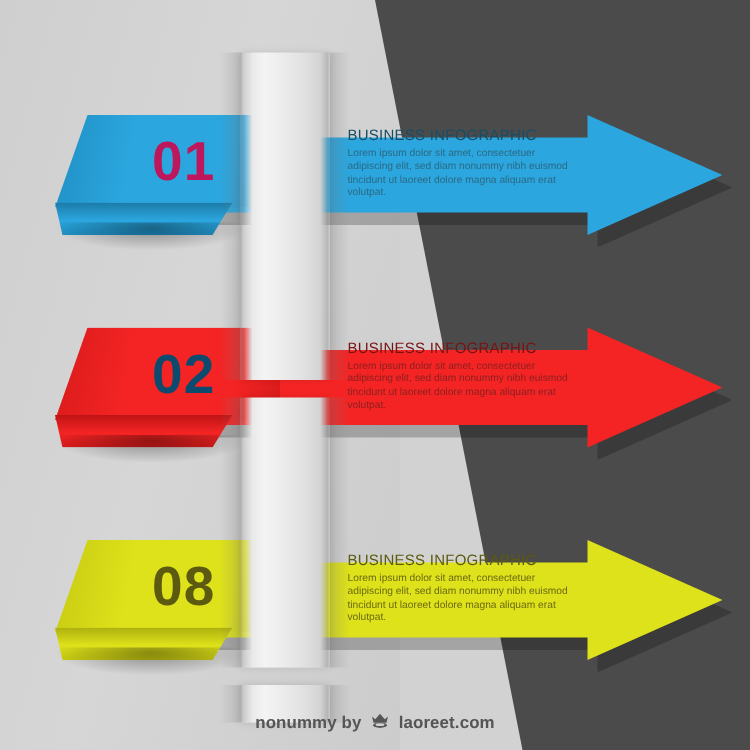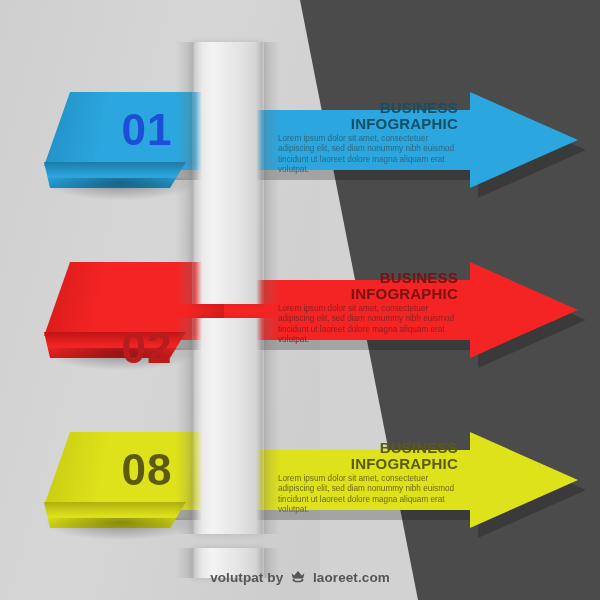--- a/index.html
+++ b/index.html
@@ -93,21 +93,21 @@
     background:radial-gradient(ellipse at 50% 20%,rgba(0,0,0,0.35) 0%,rgba(0,0,0,0) 72%);
   }
 
   .num{
     position:absolute;left:92px;top:34px;width:110px;
     font-size:44px;font-weight:bold;letter-spacing:1px;
     text-align:center;line-height:52px;
   }
 
   .txtblock{position:absolute;left:278px;top:30px;width:180px;}
-  .txt-title{font-size:15px;font-weight:bold;letter-spacing:0.2px;line-height:16px;text-align:right;}
+  .txt-title{font-size:12px;font-weight:normal;letter-spacing:0.2px;line-height:16px;}
   .txt-body{font-size:8.2px;line-height:10.4px;margin-top:2px;}
 
   
   .footer{
     position:absolute;left:0;bottom:14px;width:600px;text-align:center;
     font-size:13.5px;color:#555;font-weight:bold;letter-spacing:0.1px;
   }
   .footer span{vertical-align:middle;}
   .crown{display:inline-block;vertical-align:middle;margin:0 3px;}
 </style>
@@ -119,34 +119,34 @@
   <div class="bg-light"></div>
   <div class="bg-light-sheen"></div>
   <div class="bg-dark"></div>
 
   <div class="row r1">
     <div class="arrow-shadow"></div>
     <div class="arrow" id="arrow1" style="background: rgb(43, 166, 222);"></div>
     <div class="ribbon" id="ribbon1" style="background: linear-gradient(100deg, rgb(31, 143, 196) 0%, rgb(43, 166, 222) 34%, rgb(43, 166, 222) 78%, rgb(31, 143, 196) 100%);"></div>
     <div class="ribbon-fold" id="fold1" style="background: linear-gradient(rgb(27, 123, 168) 0%, rgb(43, 166, 222) 55%, rgb(31, 143, 196) 100%);"></div>
     <div class="ribbon-shadow"></div>
-    <div class="num" id="num1" style="color: #1d4ed8; text-align: center;">01</div>
+    <div class="num" id="num1" style="color: #be185d; text-align: center;">01</div>
     <div class="txtblock">
       <div class="txt-title" id="t1" style="color: rgb(22, 78, 102);">BUSINESS INFOGRAPHIC</div>
       <div class="txt-body" id="b1" style="color: rgb(44, 106, 132);">Lorem ipsum dolor sit amet, consectetuer adipiscing elit, sed diam nonummy nibh euismod tincidunt ut laoreet dolore magna aliquam erat volutpat.</div>
     </div>
   </div>
 
   <div class="row r2">
     <div class="arrow-shadow"></div>
     <div class="arrow" id="arrow2" style="background: rgb(244, 36, 36);"></div>
     <div class="ribbon" id="ribbon2" style="background: linear-gradient(100deg, rgb(216, 26, 26) 0%, rgb(244, 36, 36) 34%, rgb(244, 36, 36) 78%, rgb(216, 26, 26) 100%);"></div>
     <div class="ribbon-fold" id="fold2" style="background: linear-gradient(rgb(191, 20, 20) 0%, rgb(244, 36, 36) 55%, rgb(216, 26, 26) 100%);"></div>
     <div class="ribbon-shadow"></div>
-    <div class="num" id="num2" style="color: #b91c1c; margin-top: 48px;">02</div>
+    <div class="num" id="num2" style="color: #0c4a6e;">02</div>
     <div class="txtblock">
       <div class="txt-title" id="t2" style="color: rgb(122, 18, 18);">BUSINESS INFOGRAPHIC</div>
       <div class="txt-body" id="b2" style="color: rgb(141, 32, 32);">Lorem ipsum dolor sit amet, consectetuer adipiscing elit, sed diam nonummy nibh euismod tincidunt ut laoreet dolore magna aliquam erat volutpat.</div>
     </div>
   </div>
 
   <div class="row r3">
     <div class="arrow-shadow"></div>
     <div class="arrow" id="arrow3" style="background: rgb(222, 226, 26);"></div>
     <div class="ribbon" id="ribbon3" style="background: linear-gradient(100deg, rgb(198, 201, 18) 0%, rgb(222, 226, 26) 34%, rgb(222, 226, 26) 78%, rgb(198, 201, 18) 100%);"></div>
@@ -157,21 +157,21 @@
       <div class="txt-title" id="t3" style="color: rgb(92, 90, 16);">BUSINESS INFOGRAPHIC</div>
       <div class="txt-body" id="b3" style="color: rgb(109, 106, 20);">Lorem ipsum dolor sit amet, consectetuer adipiscing elit, sed diam nonummy nibh euismod tincidunt ut laoreet dolore magna aliquam erat volutpat.</div>
     </div>
   </div>
 
   <div class="vstrip p1"></div>
   <div class="vstrip p2"></div>
   <div class="vstrip p3"></div>
 
   <div class="footer" style="color: rgb(85, 85, 85);">
-    <span>volutpat by</span>
+    <span>nonummy by</span>
     <span class="crown">
       <svg width="16" height="14" viewBox="0 0 16 14" aria-hidden="true">
         <path d="M1.6 4.2 L4.2 6.4 L8 2.0 L11.8 6.4 L14.4 4.2 L13.2 9.2 L2.8 9.2 Z" fill="#555"></path>
         <ellipse cx="8" cy="11.1" rx="5.6" ry="2.2" fill="#555"></ellipse>
         <ellipse cx="8" cy="10.7" rx="3.6" ry="1.1" fill="#d2d2d2"></ellipse>
       </svg>
     </span>
     <span>laoreet.com</span>
   </div>
 

